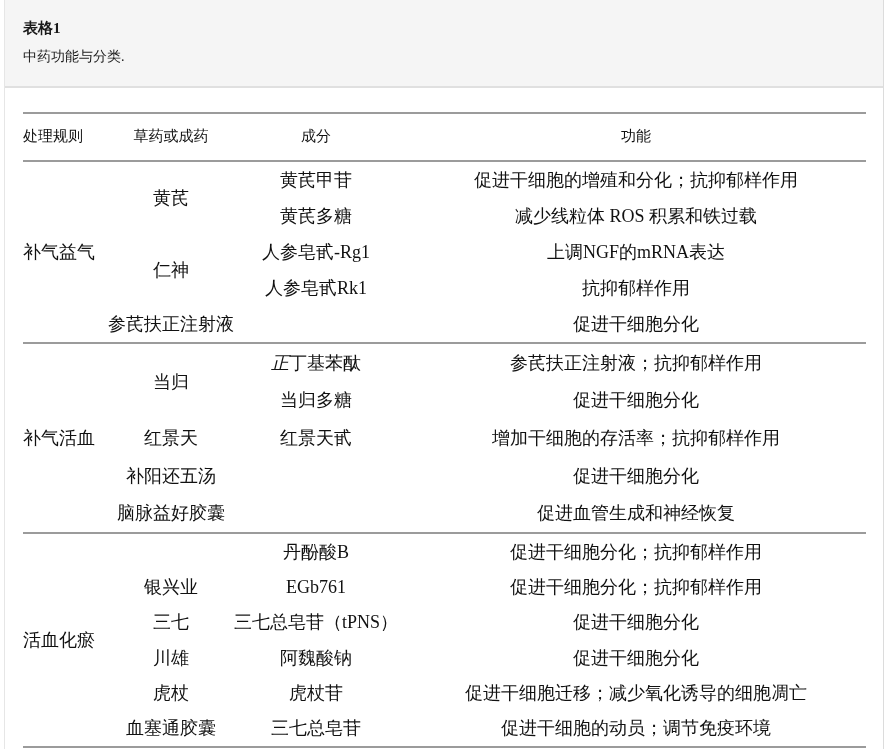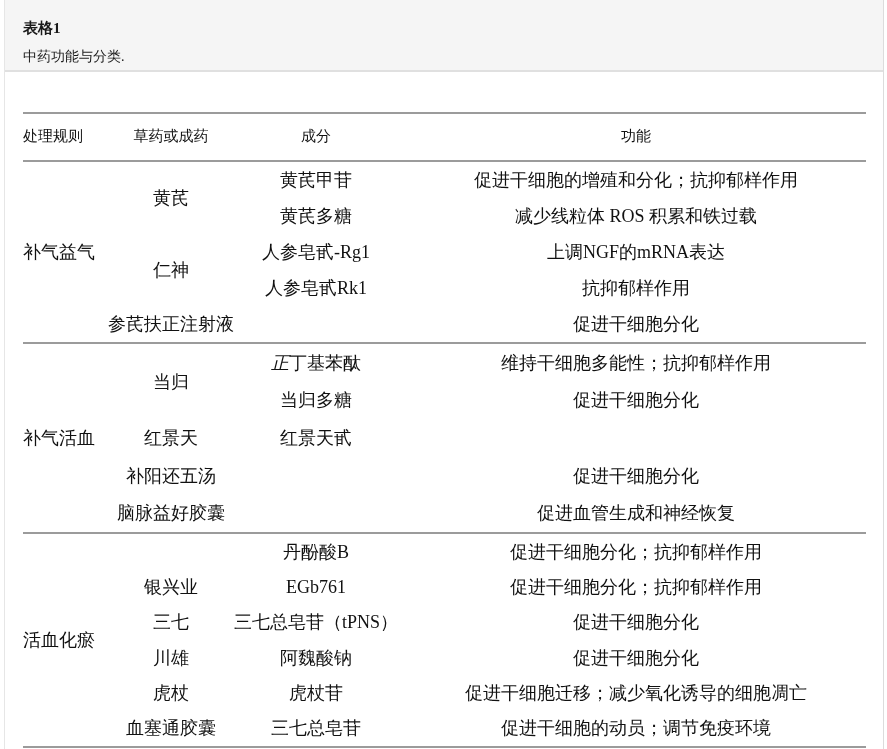--- a/index.html
+++ b/index.html
@@ -8,21 +8,21 @@
     font-family:"Liberation Serif","DejaVu Serif",serif;
     color:#111111;
   }
   .frame{
     position:absolute;left:4px;top:0;width:880px;height:749px;
     background:#ffffff;
     border-left:1px solid #e6e6e6;border-right:1px solid #dcdcdc;
     box-sizing:border-box;
   }
   .banner{
-    position:absolute;left:0;top:0;right:0;height:72px;
+    position:absolute;left:0;top:0;right:0;height:88px;
     background:#f5f5f5;border-bottom:2px solid #e0e0e0;
     box-sizing:border-box;padding:18px 0 0 18px;
   }
   .title{font-size:15px;font-weight:bold;line-height:20px;color:#1a1a1a;white-space:nowrap;}
   .caption{font-size:14px;line-height:18px;margin-top:10px;color:#1a1a1a;white-space:nowrap;}
   .tablewrap{
     position:absolute;left:18px;top:112px;width:843px;
   }
   .rule{height:2px;background:#9b9b9b;}
   .grid{
@@ -87,22 +87,23 @@
       <div class="cell" style="grid-area:1/2/3/3">当归</div>
       <div class="cell" style="grid-area:3/2/4/3">红景天</div>
       <div class="cell" style="grid-area:4/2/5/3">补阳还五汤</div>
       <div class="cell" style="grid-area:5/2/6/3">脑脉益好胶囊</div>
       <div class="cell" style="grid-area:1/3/2/4">
           <span class="it">正</span>
           <span>丁基苯酞</span>
         </div>
       <div class="cell" style="grid-area:2/3/3/4">当归多糖</div>
       <div class="cell" style="grid-area:3/3/4/4">红景天甙</div>
-      <div class="cell" style="grid-area:1/4/2/5">维持干细胞多能性；抗抑郁样作用</div>
+      <div class="cell" style="grid-area:1/4/2/5">参芪扶正注射液；抗抑郁样作用</div>
       <div class="cell" style="grid-area:2/4/3/5">促进干细胞分化</div>
+      <div class="cell" style="grid-area:3/4/4/5">增加干细胞的存活率；抗抑郁样作用</div>
       <div class="cell" style="grid-area:4/4/5/5">促进干细胞分化</div>
       <div class="cell" style="grid-area:5/4/6/5">促进血管生成和神经恢复</div>
     </div>
 
     <div class="rule"></div>
 
     <div class="grid g3">
       <div class="cell left" style="grid-area:1/1/7/2">活血化瘀</div>
       <div class="cell" style="grid-area:2/2/3/3">银兴业</div>
       <div class="cell" style="grid-area:4/2/5/3">川雄</div>

